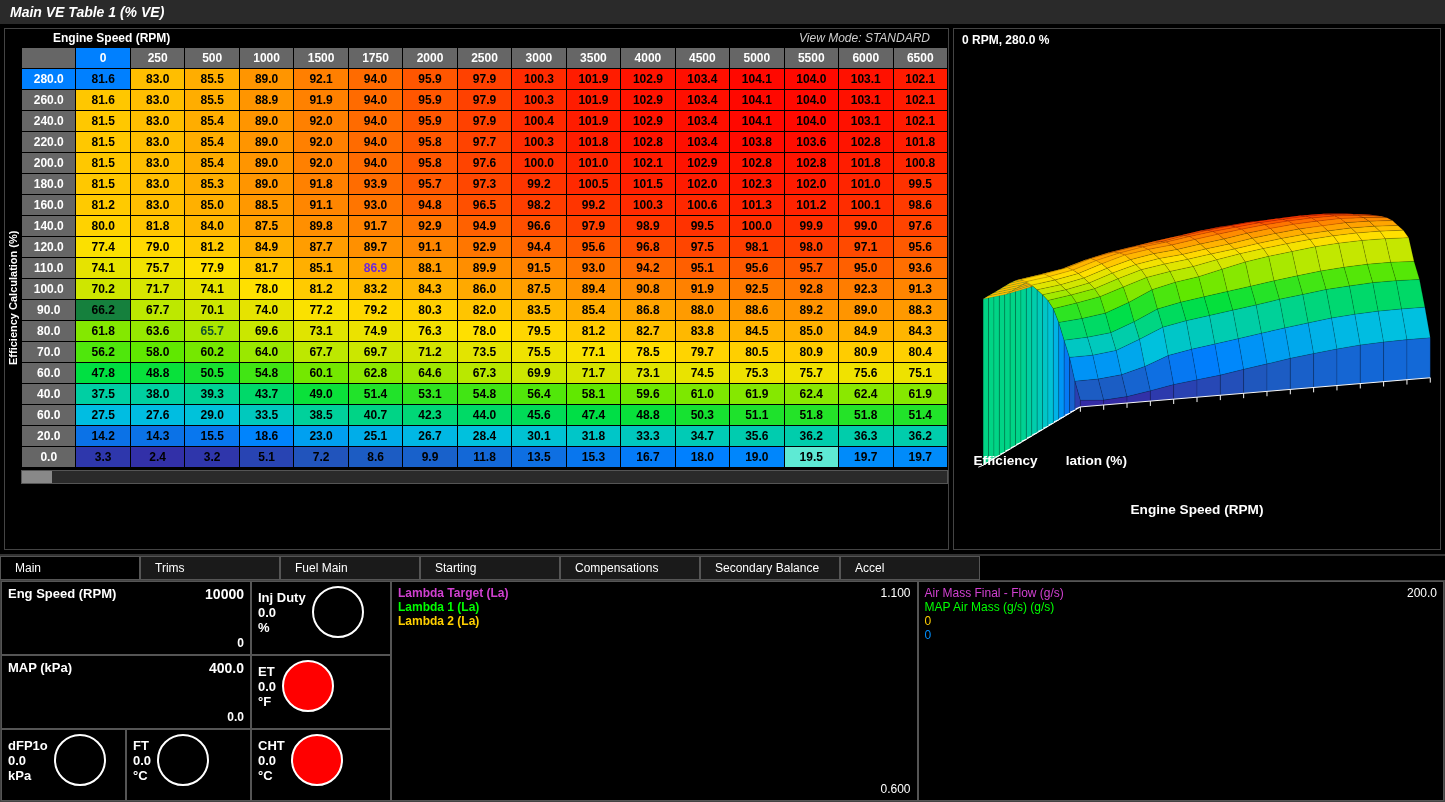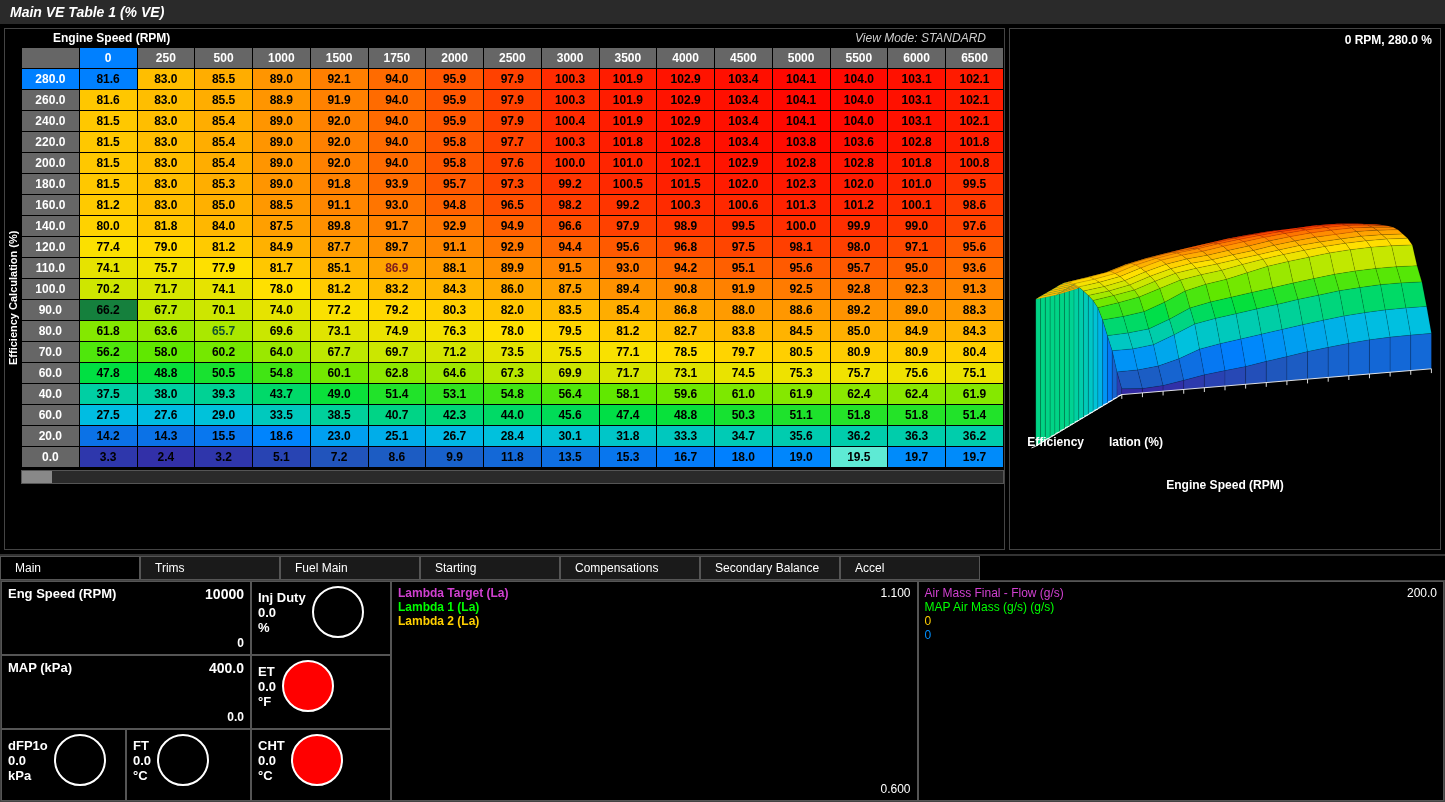--- a/index.html
+++ b/index.html
@@ -12,21 +12,21 @@
 .table-header .view-mode{font-style:italic;font-weight:normal;color:#ccc;margin-right:10px;}
 .table-body{display:flex;flex:1;}
 .y-label{writing-mode:vertical-rl;transform:rotate(180deg);text-align:center;font-weight:bold;font-size:11px;padding:2px;}
 .grid-wrap{flex:1;overflow:auto;}
 table.ve{border-collapse:collapse;width:100%;}
 table.ve td,table.ve th{border:1px solid #000;text-align:center;padding:3px 2px;font-size:12px;font-weight:bold;width:52px;height:20px;}
 table.ve th{background:#666;color:#fff;}
 table.ve th.sel{background:#0080ff;}
 table.ve td.rowh{background:#666;color:#fff;font-weight:bold;}
 table.ve td.rowh.sel{background:#0080ff;}
-.chart-panel{width:432px;border:1px solid #444;background:#000;display:flex;flex-direction:column;align-items:flex-end;}
+.chart-panel{width:488px;border:1px solid #444;background:#000;display:flex;flex-direction:column;}
 .chart-status{padding:4px 8px;font-size:12px;font-weight:bold;}
 .chart-svg{flex:1;width:100%;}
 .bottom-area{height:248px;display:flex;flex-direction:column;border-top:2px solid #333;}
 .tabs{display:flex;background:#000;}
 .tab{padding:4px 14px;border:1px solid #555;background:#1a1a1a;cursor:pointer;font-size:12px;min-width:140px;}
 .tab.active{background:#000;}
 .gauges-row{flex:1;display:flex;border:1px solid #444;}
 .gauge-col{display:flex;flex-direction:column;}
 .gauge{border:1px solid #555;padding:4px 6px;position:relative;background:#000;display:flex;flex-direction:column;justify-content:space-between;}
 .gauge .label{font-weight:bold;font-size:13px;}
@@ -250,21 +250,21 @@
                   <td style="background:rgb(255,74,0);color:#000;">97.1</td>
                   <td style="background:rgb(255,90,0);color:#000;">95.6</td>
                 </tr>
                 <tr>
                   <td class="rowh ">110.0</td>
                   <td style="background:rgb(230,227,0);color:#000;">74.1</td>
                   <td style="background:rgb(241,226,0);color:#000;">75.7</td>
                   <td style="background:rgb(254,224,0);color:#000;">77.9</td>
                   <td style="background:rgb(255,199,0);color:#000;">81.7</td>
                   <td style="background:rgb(255,175,0);color:#000;">85.1</td>
-                  <td style="background:rgb(255,163,0);color:#7f1d1d;">86.9</td>
+                  <td style="background:rgb(255,163,0);color:#6d28d9;">86.9</td>
                   <td style="background:rgb(255,155,0);color:#000;">88.1</td>
                   <td style="background:rgb(255,142,0);color:#000;">89.9</td>
                   <td style="background:rgb(255,131,0);color:#000;">91.5</td>
                   <td style="background:rgb(255,117,0);color:#000;">93.0</td>
                   <td style="background:rgb(255,105,0);color:#000;">94.2</td>
                   <td style="background:rgb(255,95,0);color:#000;">95.1</td>
                   <td style="background:rgb(255,90,0);color:#000;">95.6</td>
                   <td style="background:rgb(255,89,0);color:#000;">95.7</td>
                   <td style="background:rgb(255,96,0);color:#000;">95.0</td>
                   <td style="background:rgb(255,111,0);color:#000;">93.6</td>

